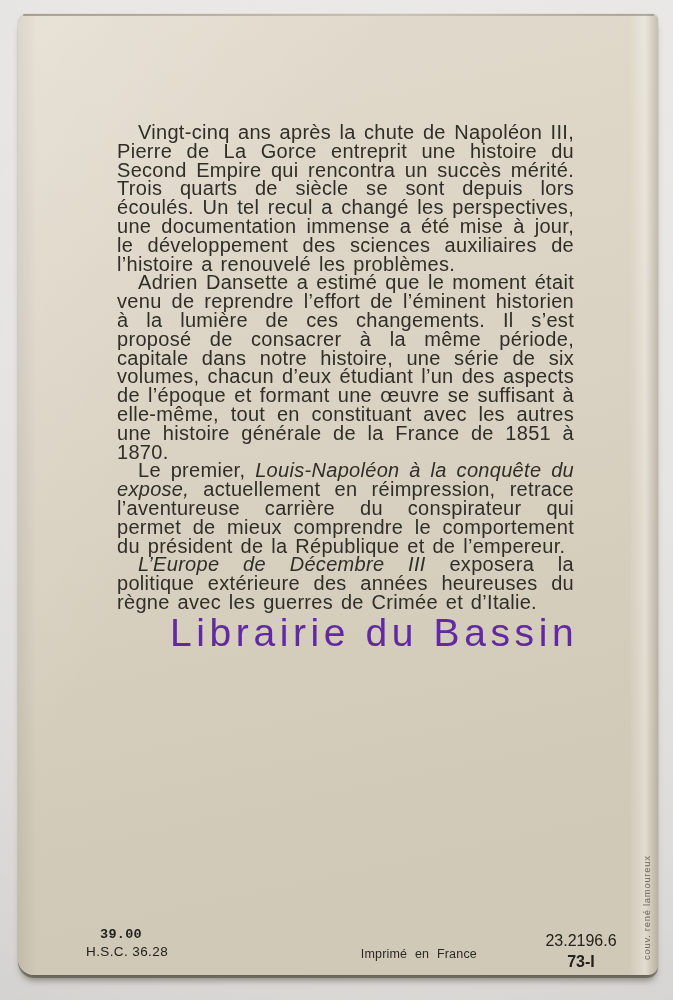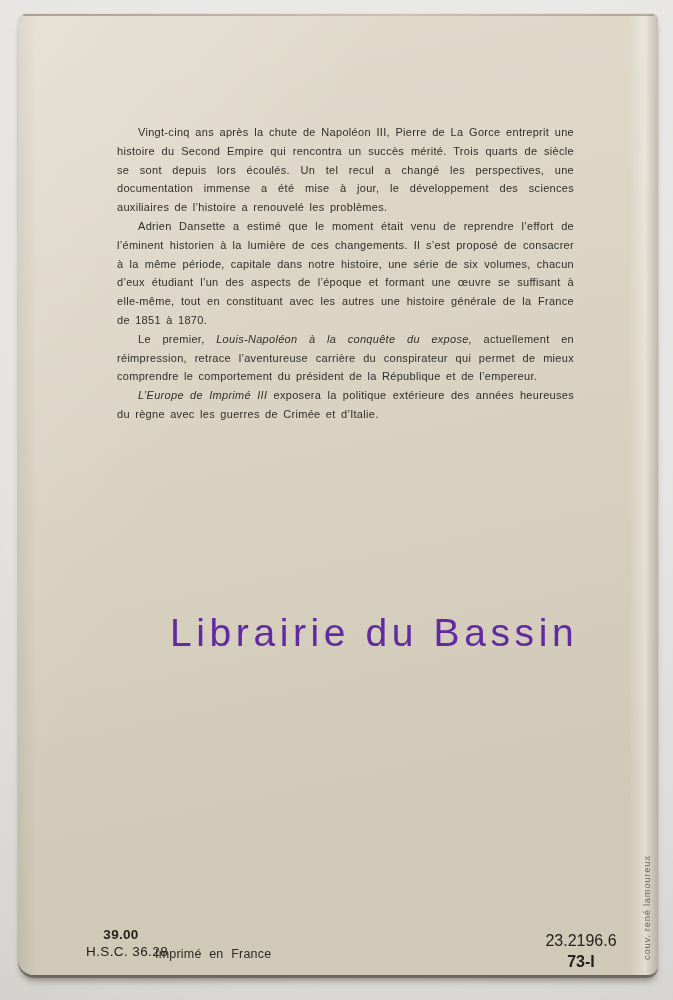--- a/index.html
+++ b/index.html
@@ -54,21 +54,21 @@
     position: absolute; left: 5px; right: 4px; top: 0; height: 2px;
     background: linear-gradient(90deg, rgba(92,82,66,0.45), rgba(120,110,92,0.22) 60%, rgba(92,82,66,0.38));
     border-radius: 3px;
   }
   
   .blurb {
     position: absolute;
     left: 99px; top: 109px;
     width: 457px;
     color: var(--ink);
-    font-size: 11px;
+    font-size: 20px;
     line-height: 18.8px;
     text-align: justify;
     letter-spacing: 0.3px;
     word-spacing: 2px;
   }
   .blurb p { margin: 0; text-indent: 21px; }
   .blurb i { font-style: italic; }
   
   .watermark {
     position: absolute;
@@ -80,25 +80,25 @@
     white-space: nowrap;
     color: var(--watermark-blue);
     mix-blend-mode: multiply;
     opacity: 0.95;
   }
   
   .footer-price {
     position: absolute; left: 68px; top: 913px; width: 70px;
     text-align: center; color: #23211c;
   }
-  .footer-price .price { font-weight: bold; font-size: 13.5px; letter-spacing: 0.3px; }
+  .footer-price .price { font-weight: bold; font-size: 13.5px; letter-spacing: 0.3px; font-family: Liberation Mono, monospace; }
   .footer-price .hsc  { font-size: 13.5px; margin-top: 2px; letter-spacing: 0.4px; white-space: nowrap; }
   .imprime {
-    position: absolute; left: 137px; top: 933px; width: 340px;
-    text-align: left;
+    position: absolute; left: 119px; top: 933px; width: 340px;
+    text-align: right;
     font-size: 12.5px; word-spacing: 4px; letter-spacing: 0.2px;
     color: #2b2924;
   }
   .footer-right {
     position: absolute; left: 525px; top: 918px; width: 76px;
     text-align: center; font-size: 16px; color: #23211c;
   }
   .footer-right .ref-year { margin-top: 3px; font-weight: bold; }
   
   .spine-credit {
@@ -114,21 +114,21 @@
 </head>
 <body>
 
 <div class="photo">
   <div class="book">
 
     <div class="blurb">
         <p><span>Vingt-cinq ans après la chute de Napoléon III, Pierre de La Gorce entreprit une histoire du Second Empire qui rencontra un succès mérité. Trois quarts de siècle se sont depuis lors écoulés. Un tel recul a changé les perspectives, une documentation immense a été mise à jour, le développement des sciences auxiliaires de l’histoire a renouvelé les problèmes.</span></p>
         <p><span>Adrien Dansette a estimé que le moment était venu de reprendre l’effort de l’éminent historien à la lumière de ces changements. Il s’est proposé de consacrer à la même période, capitale dans notre histoire, une série de six volumes, chacun d’eux étudiant l’un des aspects de l’époque et formant une œuvre se suffisant à elle-même, tout en constituant avec les autres une histoire générale de la France de 1851 à 1870.</span></p>
         <p><span>Le premier, </span><i>Louis-Napoléon à la conquête du expose,</i><span> actuellement en réimpression, retrace l’aventureuse carrière du conspirateur qui permet de mieux comprendre le comportement du président de la République et de l’empereur.</span></p>
-        <p><i>L’Europe de Imprimé III</i><span> exposera la politique extérieure des années heureuses du règne avec les guerres de Crimée et d’Italie.</span></p>
+        <p><i>L’Europe de Décembre III</i><span> exposera la politique extérieure des années heureuses du règne avec les guerres de Crimée et d’Italie.</span></p>
       </div>
 
     <div class="footer-price">
       <div class="price">39.00</div>
       <div class="hsc">H.S.C. 36.28</div>
     </div>
 
     <div class="imprime">Imprimé en France</div>
 
     <div class="footer-right">

